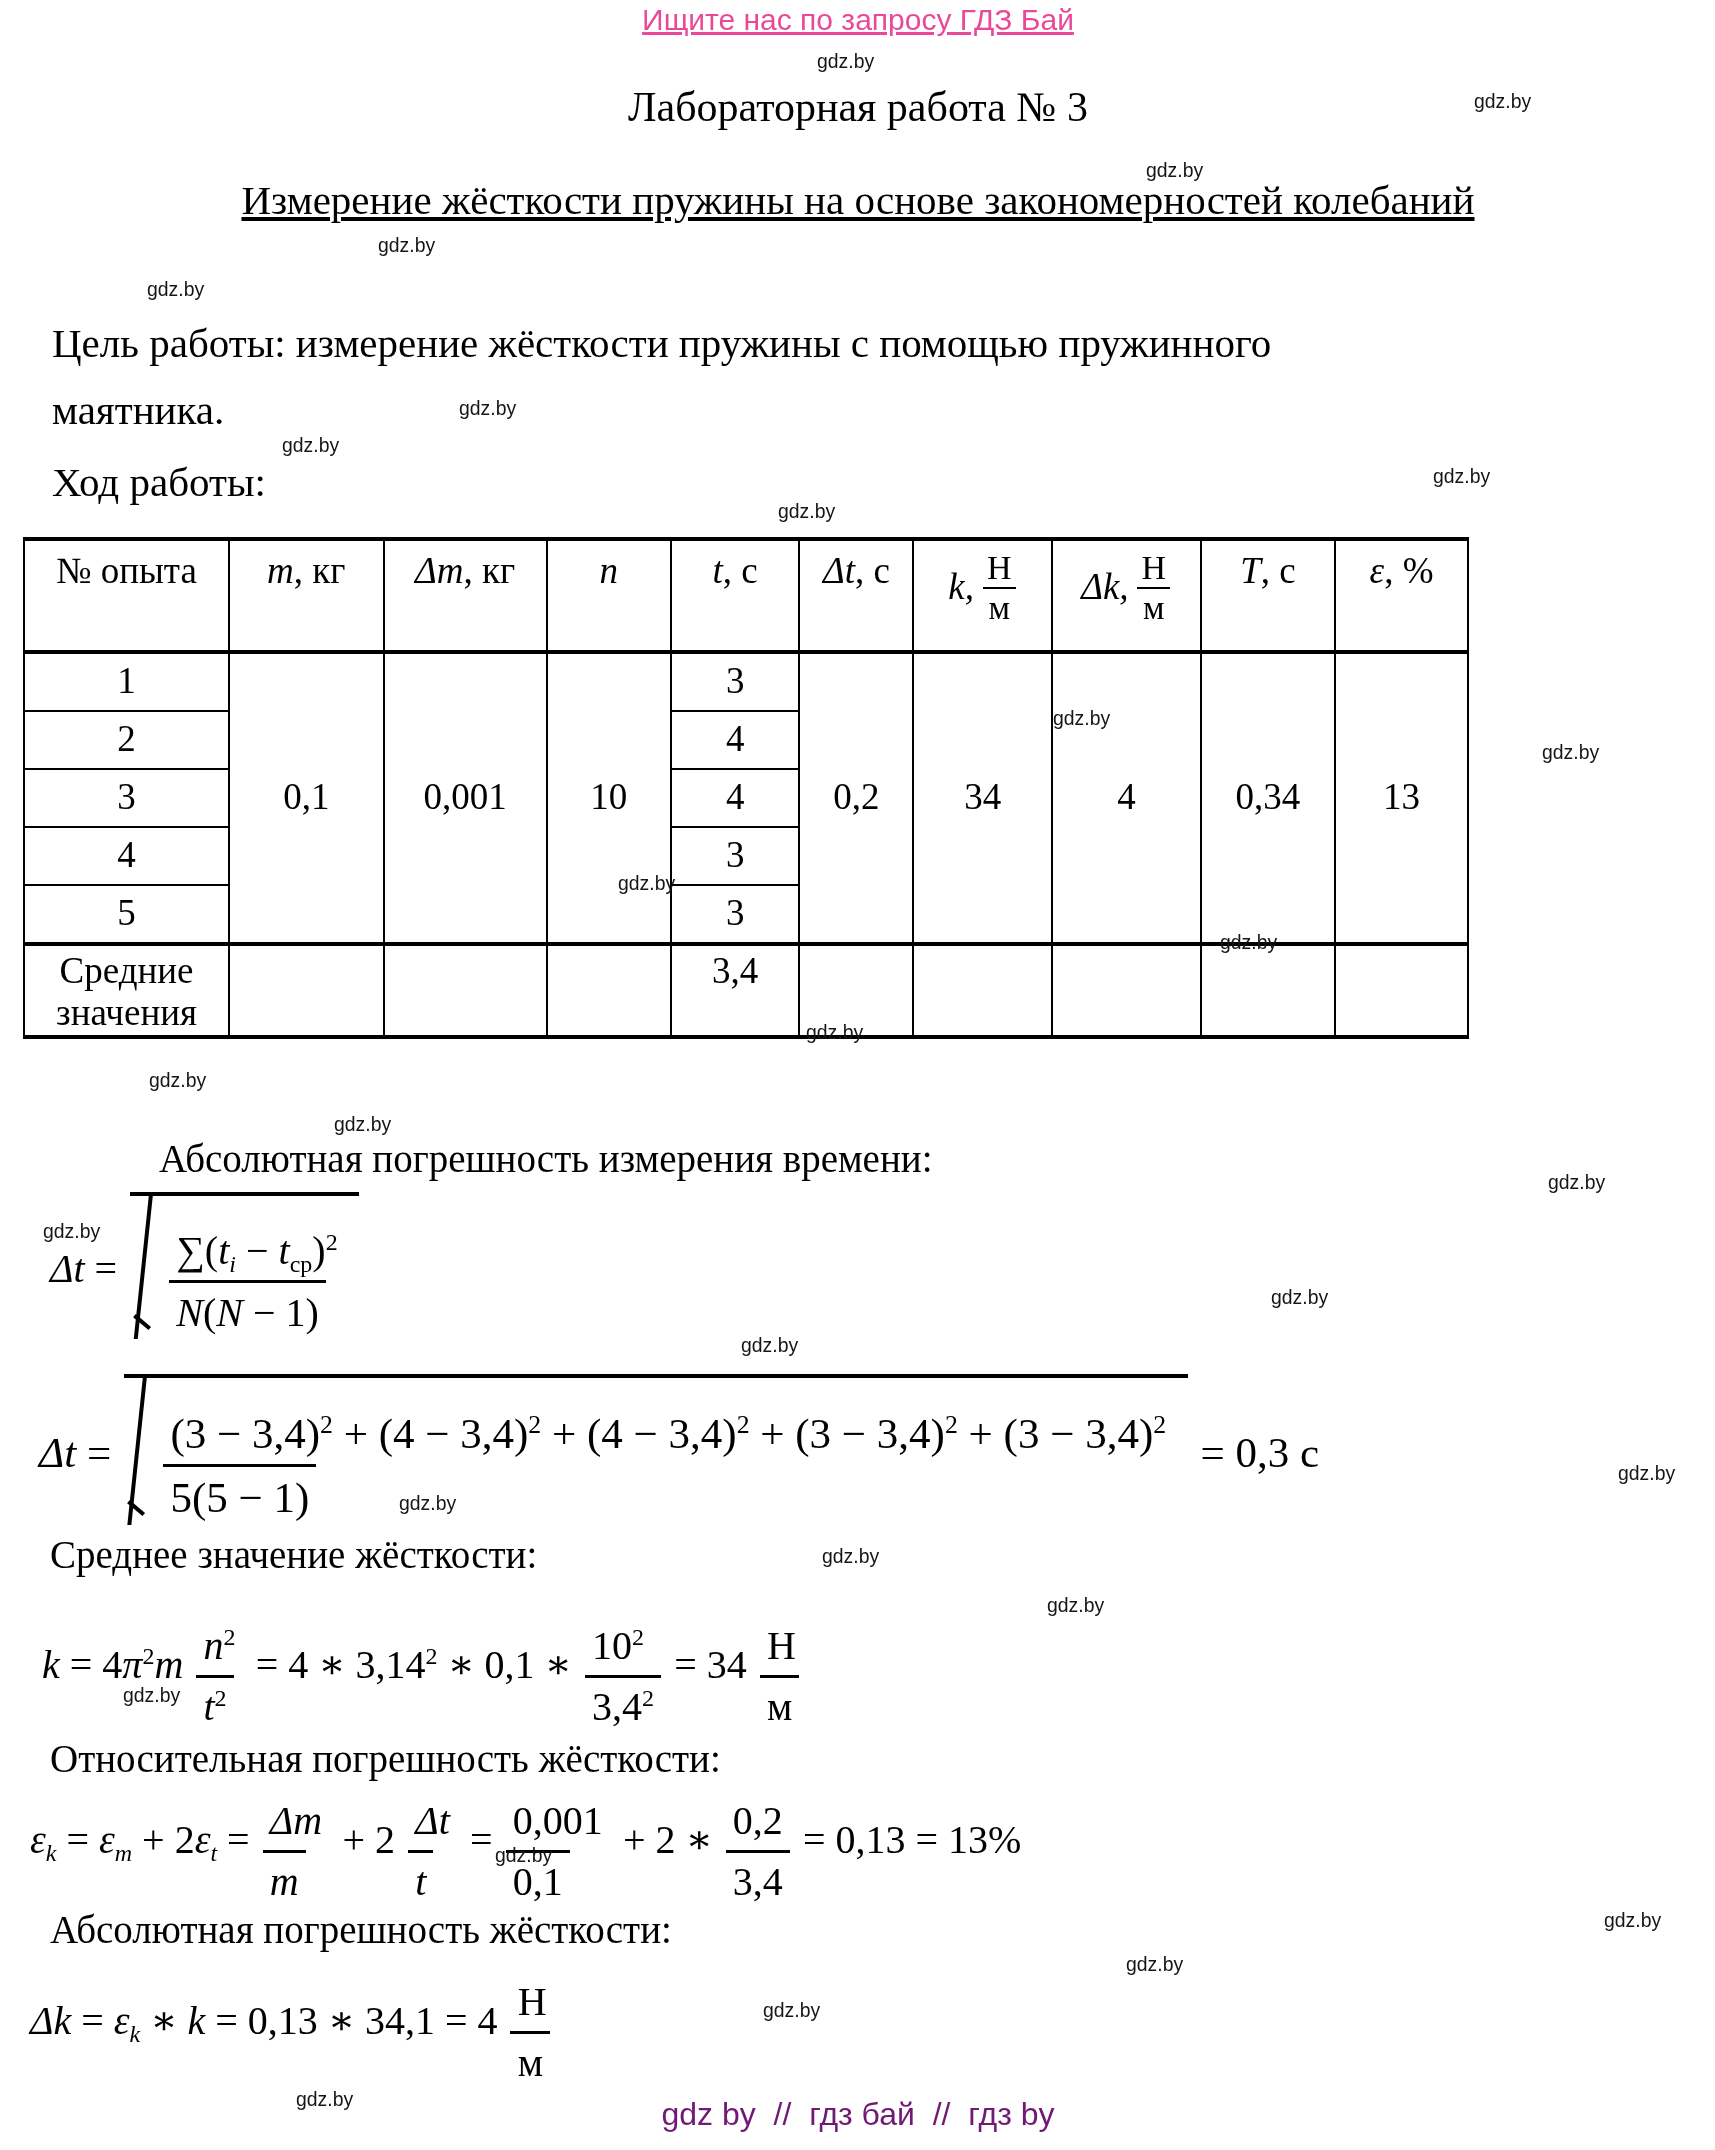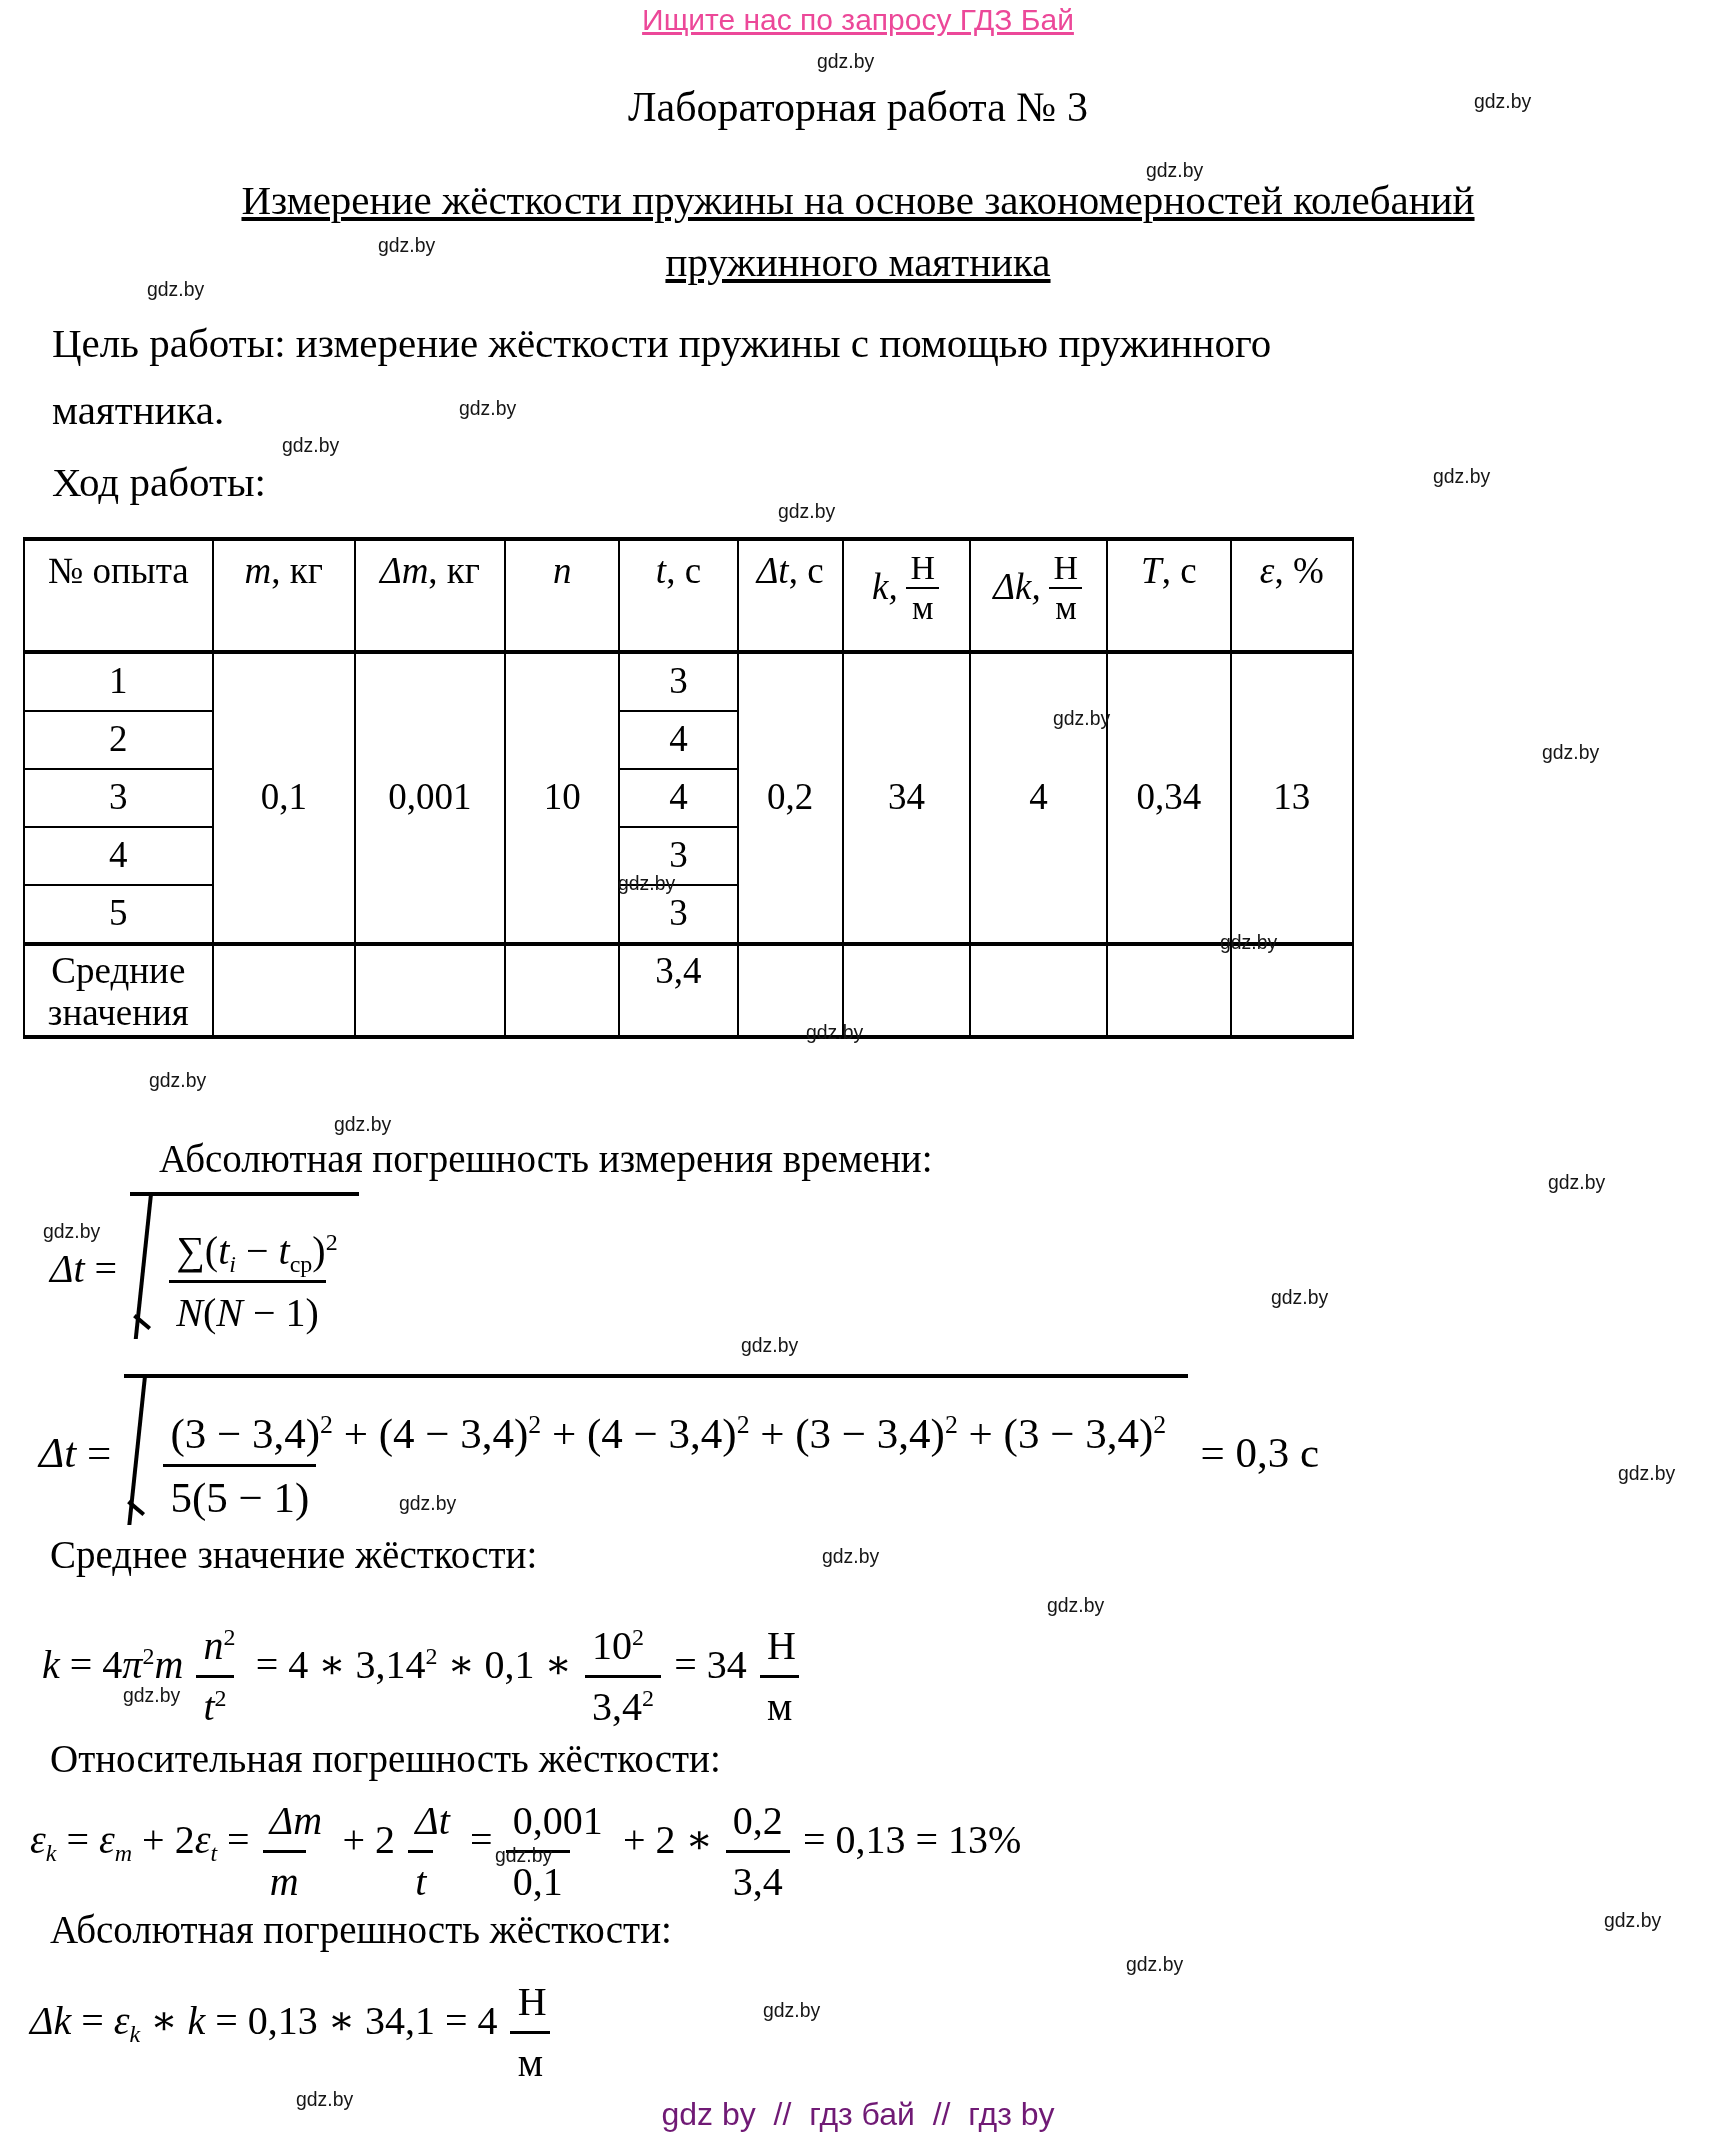--- a/index.html
+++ b/index.html
@@ -8,21 +8,21 @@
   .centered{position:absolute;left:0;width:1716px;text-align:center;}
   .promo{top:2.9px;font-family:"Liberation Sans","DejaVu Sans",sans-serif;font-size:30px;font-weight:500;}
   .doc-title{top:83px;font-size:42px;}
   .doc-sub{font-size:41px;text-decoration:underline;}
   .line{position:absolute;font-size:41px;white-space:pre;}
   .sec-head{position:absolute;font-size:39px;white-space:pre;}
   .wm{position:absolute;font-family:"Liberation Sans","DejaVu Sans",sans-serif;font-size:19.4px;color:#161616;white-space:pre;}
   .footer-line{top:2096px;font-family:"Liberation Sans","DejaVu Sans",sans-serif;font-size:32px;white-space:pre;}
 
   
-  table.meas{position:absolute;left:23px;top:537px;width:1331px;border-collapse:collapse;
+  table.meas{position:absolute;left:23px;top:537px;width:1446px;border-collapse:collapse;
              font-size:37px;table-layout:fixed;}
   table.meas th,table.meas td{border-left:2.9px solid #000;border-right:2.9px solid #000;
              text-align:center;padding:0;line-height:1.15;font-weight:normal;}
   table.meas thead th{border-top:4.3px solid #000;border-bottom:4.3px solid #000;
              height:100px;vertical-align:top;padding-top:8.6px;}
   table.meas tbody td{height:56px;}
   td.rowline{border-bottom:2.9px solid #000;}
   tr.avg td{border-top:4.3px solid #000;border-bottom:4.3px solid #000;vertical-align:top;
             padding-top:4.3px;height:113px;}
   td.avg-label{text-align:left;padding-left:20px;line-height:1.25;}
@@ -49,21 +49,20 @@
 </style>
 </head>
 <body>
 
 <div class="page">
 
   <div class="centered promo" style="color: #ec4899; text-decoration: underline;">Ищите нас по запросу ГДЗ Бай</div>
 
   <div class="centered doc-title">Лабораторная работа № 3</div>
   <div class="centered doc-sub" style="top:176px">Измерение жёсткости пружины на основе закономерностей колебаний</div>
-  <div class="centered doc-sub" style="top:238px">пружинного маятника</div>
 
   <div class="line" style="left:52px;top:319px">Цель работы: измерение жёсткости пружины с помощью пружинного</div>
   <div class="line" style="left:52px;top:386px">маятника.</div>
   <div class="line" style="left:52px;top:458px">Ход работы:</div>
 
   <table class="meas">
     <colgroup>
       <col style="width:14.2%">
         <col style="width:10.7%">
         <col style="width:11.3%">

